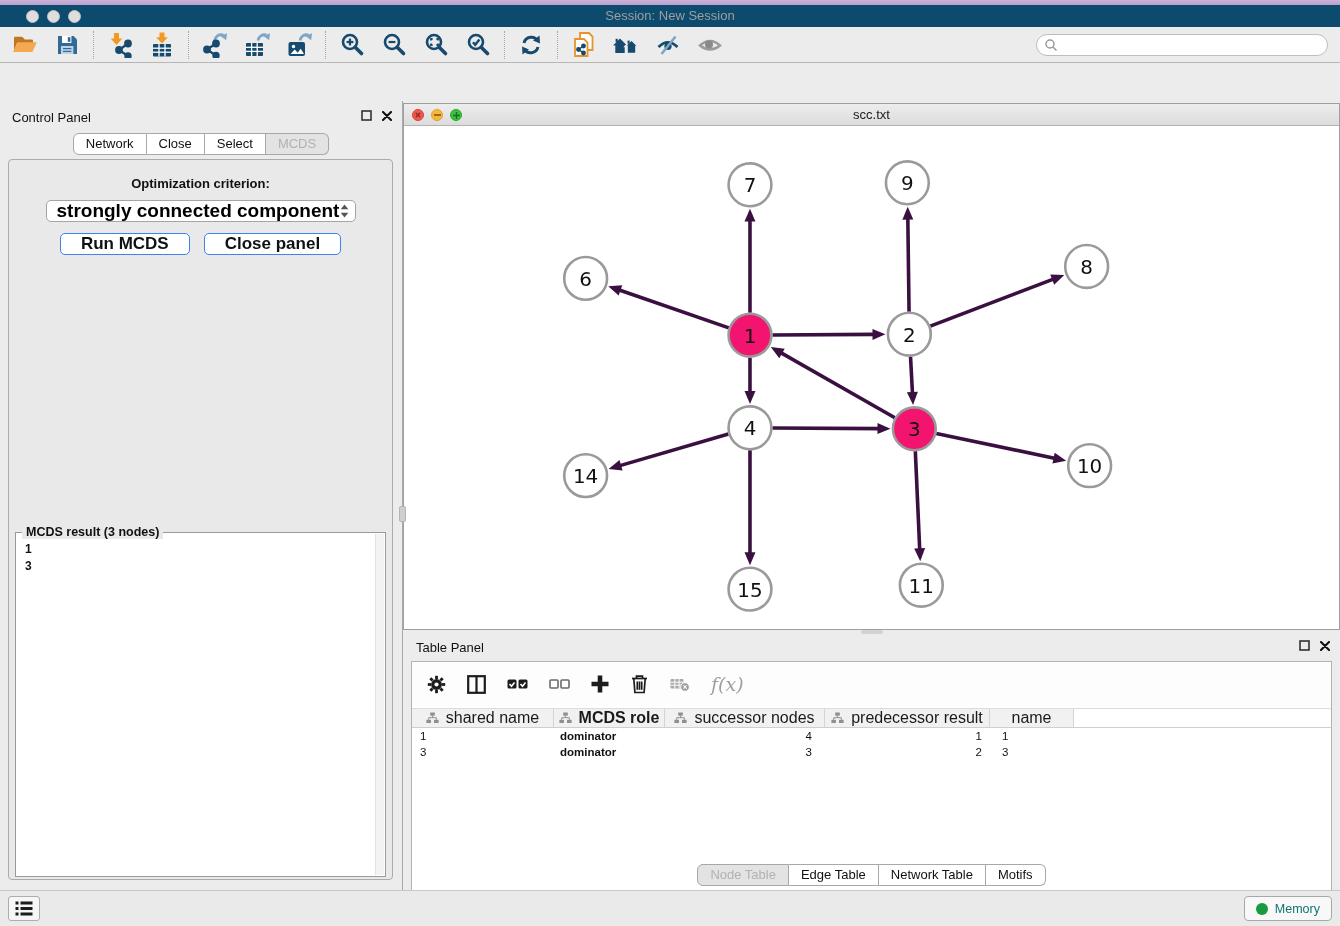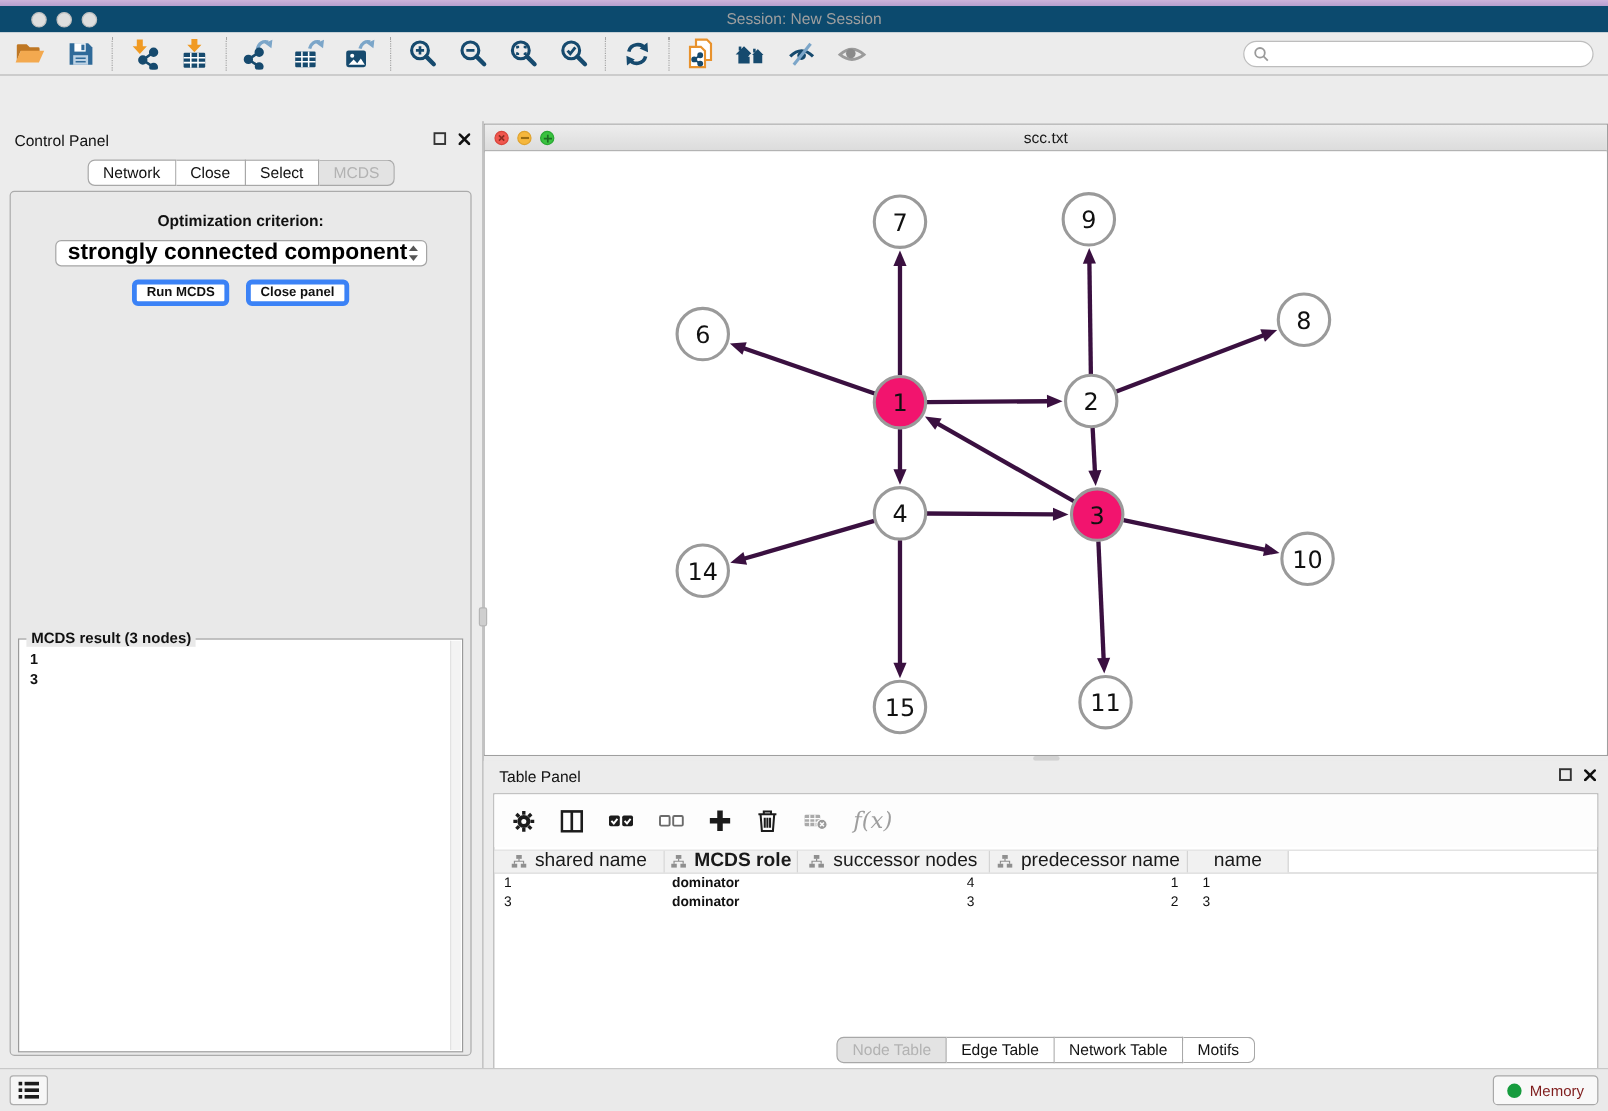--- a/index.html
+++ b/index.html
@@ -36,22 +36,22 @@
   .seg:first-child { border-left:1px solid #a8a8a8; border-radius:6px 0 0 6px; }
   .seg:last-child { border-radius:0 6px 6px 0; }
   .seg.selected { background:#e3e3e3; color:#b2b2b2; }
   .cp-content { position:absolute; left:8px; right:9px; top:58px; bottom:10px;
                 border:1px solid #ababab; border-radius:4px; background:#e9e9e9;font-weight:bold; }
   .opt-label { text-align:center; margin-top:16px; font-size:13px; color:#111; }
   .combo { width:310px; height:22px; margin:9px auto 0; background:#fff; border:1px solid #a5a5a5;
            border-radius:5px; display:flex; align-items:center; padding:0 6px 0 10px; font-size:19px; }
   .combo .stepper { margin-left:auto; }
   .btn-row { display:flex; justify-content:center; gap:14px; margin-top:11px; }
-  .push-btn { height:22px; padding:0 8px; background:#fff; border:4px solid #3b82f6;
-              border-radius:5px; font-size:11px; color:#111; display:flex; align-items:center; }
+  .push-btn { height:22px; padding:0 20px; background:#fff; border:1px solid #3b82f6;
+              border-radius:5px; font-size:17px; color:#111; display:flex; align-items:center; }
   .result-box { position:absolute; left:6px; right:6px; top:372px; bottom:2px;
                 border:1px solid #9a9a9a; background:#fff; }
   .result-title { position:absolute; top:-8px; left:6px; background:#e9e9e9; padding:0 4px;
                   font-size:12.5px; color:#111; }
   .result-lines { padding:8px 9px; font-size:12px; line-height:17px; color:#111; }
   .result-scroll { position:absolute; top:1px; bottom:1px; right:1px; width:9px;
                    background:#f3f3f3; border-left:1px solid #e2e2e2; }
 
   .v-handle { position:absolute; right:-4px; top:405px; width:7px; height:16px;
               background:#cfcfcf; border:1px solid #b5b5b5; border-radius:2px; z-index:5; }
@@ -94,21 +94,21 @@
   .ar { padding-right:13px; text-align:right; } .ar2 { padding-right:8px; text-align:right; }
   .al3 { padding-left:12px; text-align:left; }
   .tp-tabs { position:absolute; bottom:4px; left:0; right:0; display:flex; justify-content:center; }
 
   
   .statusbar { position:absolute; bottom:0; left:0; right:0; height:36px; background:#eaeaea;
                border-top:1px solid #c8c8c8; display:flex; align-items:center; padding:0 8px; }
   .sb-btn { width:32px; height:25px; background:#f6f6f6; border:1px solid #adadad; border-radius:3px;
             display:flex; align-items:center; justify-content:center; }
   .mem-btn { margin-left:auto; height:25px; display:flex; align-items:center; gap:7px; padding:0 11px;
-             background:#f8f8f8; border:1px solid #a8a8a8; border-radius:4px; font-size:12.5px; color:#7f1d1d; }
+             background:#f8f8f8; border:1px solid #a8a8a8; border-radius:4px; font-size:12.5px; color:#0f766e; }
   .mem-dot { width:12px; height:12px; border-radius:50%; background:#169c3e; }
 </style>
 </head>
 <body>
 
 <div class="app">
 
   <div class="accent"></div>
 
   <div class="titlebar">
@@ -534,21 +534,21 @@
               </div>
               <div class="th c3">
                 <svg width="13" height="12" viewBox="0 0 13 12">
                   <g fill="#8f8f8f">
                       <rect x="4.2" y="0.5" width="4.6" height="3.2"></rect>
                   <rect x="0.4" y="7.8" width="4.6" height="3.2"></rect>
                       <rect x="8" y="7.8" width="4.6" height="3.2"></rect>
                     </g>
                   <path d="M6.5 3.7 v2 M2.7 7.8 V5.7 h7.6 v2.1" stroke="#8f8f8f" stroke-width="1" fill="none"></path>
                 </svg>
-                <span>predecessor name</span>
+                <span>predecessor result</span>
               </div>
               <div class="th c4">
                 <span>name</span>
               </div>
             </div>
             <div class="tr">
               <div class="td c0 al">1</div>
               <div class="td c1 al2">dominator</div>
               <div class="td c2 ar">4</div>
               <div class="td c3 ar2">1</div>

